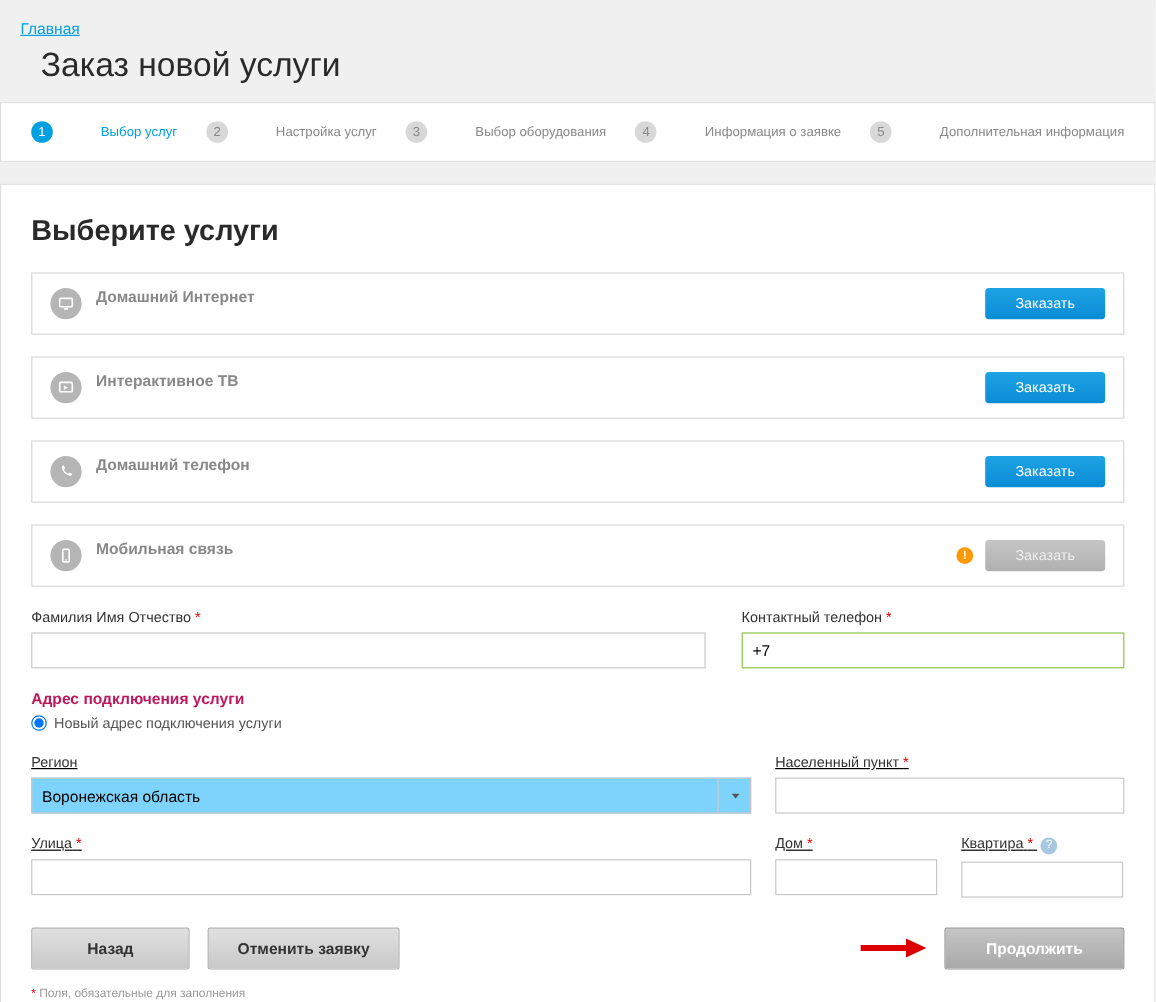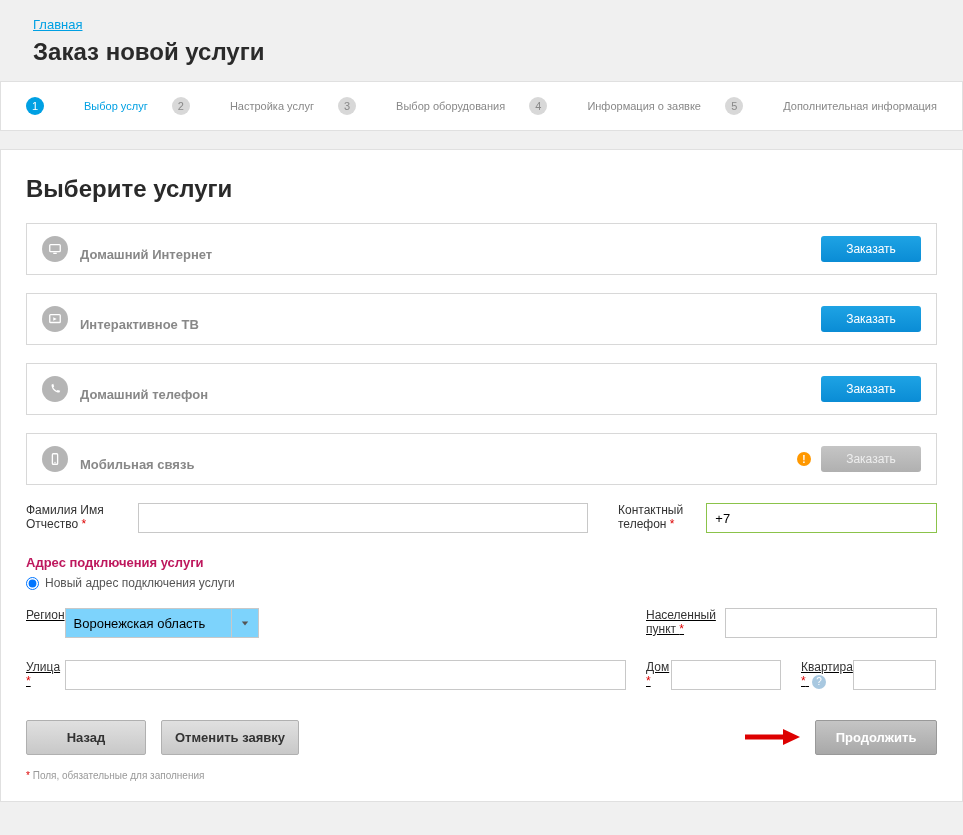--- a/index.html
+++ b/index.html
@@ -1,65 +1,65 @@
 <!DOCTYPE html>
 <html><head>
   <meta charset="utf-8">
   <style>
     * { box-sizing: border-box; margin: 0; padding: 0; }
     body { font-family: Arial, sans-serif; background: #f0f0f0; width: 963px; }
     
-    .header-block { background: #f0f0f0; padding: 15px 25px 15px 33px; border-radius: 12px; }
+    .header-block { background: #f0f0f0; padding: 15px 25px 15px 17px; border-radius: 12px; }
     .breadcrumb { color: #00a0e3; font-size: 13px; text-decoration: underline; cursor: pointer; }
-    .page-title { font-size: 24px; font-weight: bold; color: #2a2a2a; margin-top: 5px; }
+    .page-title { font-size: 28px; font-weight: normal; color: #2a2a2a; margin-top: 5px; margin-left: 17px; }
     
     .stepper-bar { background: #fff; padding: 15px 25px; display: flex; justify-content: space-between; align-items: center; border: 1px solid #e0e0e0; margin-bottom: 18px; }
     .step { display: flex; align-items: center; gap: 8px; }
     .step-num { width: 18px; height: 18px; border-radius: 50%; background: #d8d8d8; color: #888; font-size: 11px; display: flex; align-items: center; justify-content: center; }
     .step-num.active { background: #00a0e3; color: #fff; }
     .step-label { font-size: 11px; color: #888; padding-left: 32px; }
     .step-label.active { color: #00a0e3; }
     
     .main-panel { background: #fff; border: 1px solid #e0e0e0; padding: 25px 25px 20px 25px; }
     .section-title { font-size: 24px; font-weight: bold; color: #2a2a2a; margin-bottom: 20px; }
     
     .service-row { border: 1px solid #d8d8d8; padding: 12px 15px; display: flex; align-items: center; justify-content: space-between; margin-bottom: 18px; }
-    .service-left { display: flex; align-items: flex-end; gap: 12px; }
+    .service-left { display: flex; align-items: flex-start; gap: 12px; }
     .service-icon { width: 26px; height: 26px; border-radius: 50%; background: #b5b5b5; display: flex; align-items: center; justify-content: center; color: #fff; font-size: 14px; }
     .service-name { font-size: 13px; color: #888; font-weight: bold; }
     .service-right { display: flex; align-items: center; gap: 10px; }
     .warning-icon { width: 14px; height: 14px; border-radius: 50%; background: #ff9800; color: #fff; font-size: 10px; display: flex; align-items: center; justify-content: center; font-weight: bold; }
     
     .btn-order { background: linear-gradient(#1ea3e4, #0a8cd5); color: #fff; border: none; padding: 6px 0; width: 100px; font-size: 12px; border-radius: 3px; cursor: pointer; }
     .btn-order-disabled { background: linear-gradient(#c5c5c5, #b0b0b0); color: #eee; border: none; padding: 6px 0; width: 100px; font-size: 12px; border-radius: 3px; cursor: default; }
     
     .form-row { display: flex; gap: 30px; margin-bottom: 18px; }
-    .form-group { display: flex; }
+    .form-group { display: flex; flex-direction: column; }
     .form-group.w1 { flex: 0 0 562px; }
     .form-group.w2 { flex: 1; }
     .form-label { font-size: 12px; color: #333; margin-bottom: 6px; }
     .required { color: #d00; }
     .form-input { border: 1px solid #c8c8c8; padding: 7px 8px; font-size: 13px; width: 100%; height: 30px; }
     .form-input.valid { border: 1px solid #8bc34a; }
     
     .address-title { font-size: 13px; font-weight: bold; color: #be185d; margin-bottom: 6px; }
-    .radio-row { display: flex; align-items: center; gap: 6px; margin-bottom: 18px; }
+    .radio-row { display: flex; align-items: flex-start; gap: 6px; margin-bottom: 18px; }
     .radio-label { font-size: 12px; color: #555; }
     
     .select-wrap { position: relative; }
     .select-input { border: 1px solid #c8c8c8; padding: 7px 8px; font-size: 13px; width: 100%; height: 30px; background: #7dd3fc; }
     .select-arrow { position: absolute; right: 0; top: 0; width: 28px; height: 30px; border-left: 1px solid #c8c8c8; display: flex; align-items: center; justify-content: center; pointer-events: none; }
     .select-arrow svg { width: 8px; height: 8px; }
     
     .help-icon { display: inline-flex; width: 14px; height: 14px; border-radius: 50%; background: #a8c8e0; color: #fff; font-size: 10px; align-items: center; justify-content: center; margin-left: 3px; }
     
     .bottom-row { display: flex; justify-content: space-between; align-items: center; margin-top: 25px; }
-    .btn-gray { background: linear-gradient(#e0e0e0, #c8c8c8); border: 1px solid #b0b0b0; color: #333; padding: 9px 0; width: 120px; font-size: 13px; font-weight: bold; border-radius: 2px; cursor: pointer; }
-    .btn-gray.wide { width: 138px; }
-    .btn-continue { background: linear-gradient(#c5c5c5, #a8a8a8); border: 1px solid #999; color: #fff; padding: 9px 0; width: 122px; font-size: 13px; font-weight: bold; border-radius: 2px; cursor: pointer; }
+    .btn-gray { background: linear-gradient(#e0e0e0, #c8c8c8); border: 1px solid #b0b0b0; color: #333; padding: 9px 0; width: 132px; font-size: 13px; font-weight: bold; border-radius: 2px; cursor: pointer; }
+    .btn-gray.wide { width: 160px; }
+    .btn-continue { background: linear-gradient(#c5c5c5, #a8a8a8); border: 1px solid #999; color: #fff; padding: 9px 0; width: 150px; font-size: 13px; font-weight: bold; border-radius: 2px; cursor: pointer; }
     .left-btns { display: flex; gap: 15px; }
     .right-btns { display: flex; align-items: center; gap: 15px; }
     
     .arrow-ann { display: flex; align-items: center; }
     
     .footnote { font-size: 10px; color: #999; margin-top: 15px; }
     .footnote .required { color: #d00; }
     
     .addr-row { display: flex; gap: 20px; margin-bottom: 18px; text-decoration: underline; }
   </style>

